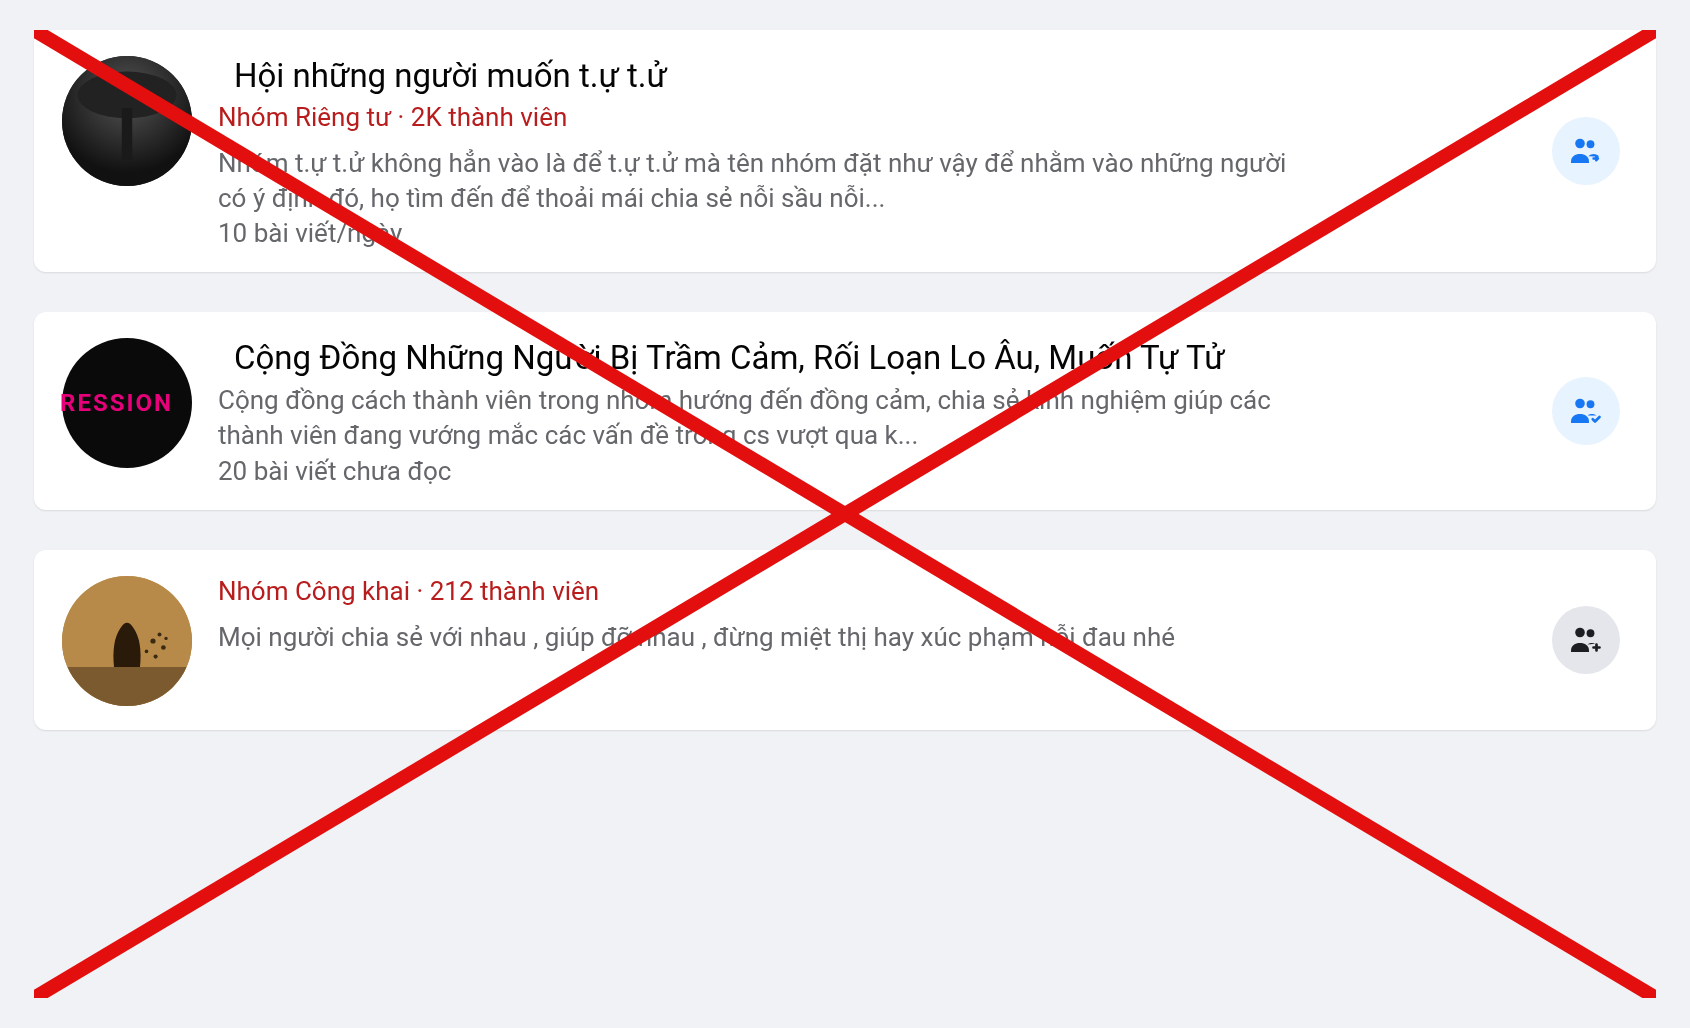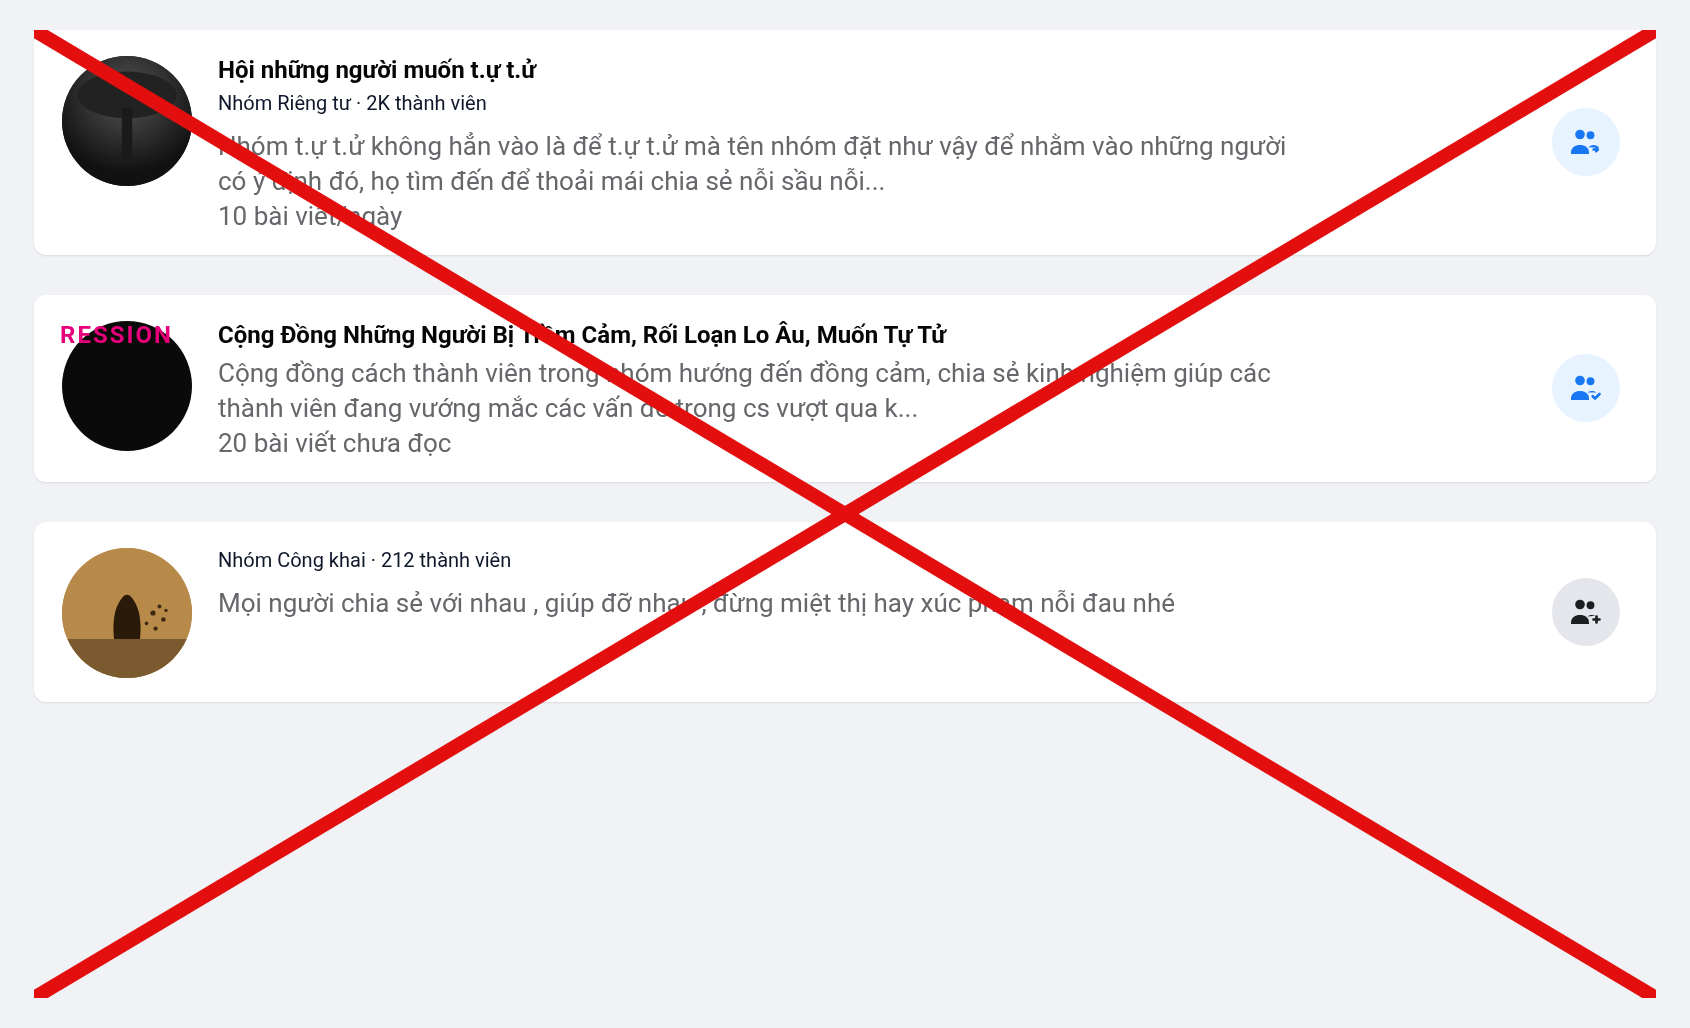--- a/index.html
+++ b/index.html
@@ -24,38 +24,39 @@
     .avatar {
       width: 130px;
       height: 130px;
       border-radius: 50%;
       flex-shrink: 0;
       background-size: cover;
       background-position: center;
       margin-top: 2px;
     }
     .avatar-1 { background-color: #2a2a2a; }
-    .avatar-2 { background-color: #0a0a0a; display:flex; align-items:flex-start; }
+    .avatar-2 { background-color: #0a0a0a; display:flex; align-items:center; }
     .avatar-2 .txt { color:#e6007a; font-weight:700; font-size:24px; letter-spacing:2px; margin-left:-2px;}
     .avatar-3 { background: linear-gradient(180deg,#cfa15a 0%,#8b6a3a 100%); }
     .content {
       flex: 1;
       min-width: 0;
       padding-top: 2px;
     }
     .title {
-      font-size: 24px;
-      font-weight: 700;
+      font-size: 33px;
+      font-weight: 400;
       color: #050505;
       line-height: 1.2;
       margin-bottom: 6px;
+      margin-left: 16px;
     }
     .meta {
-      font-size: 20px;
-      color: #0f172a;
+      font-size: 26px;
+      color: #b91c1c;
       margin-bottom: 14px;
     }
     .desc {
       font-size: 26px;
       color: #65676b;
       line-height: 1.35;
       max-width: 1100px;
       display: -webkit-box;
       -webkit-line-clamp: 2;
       -webkit-box-orient: vertical;

